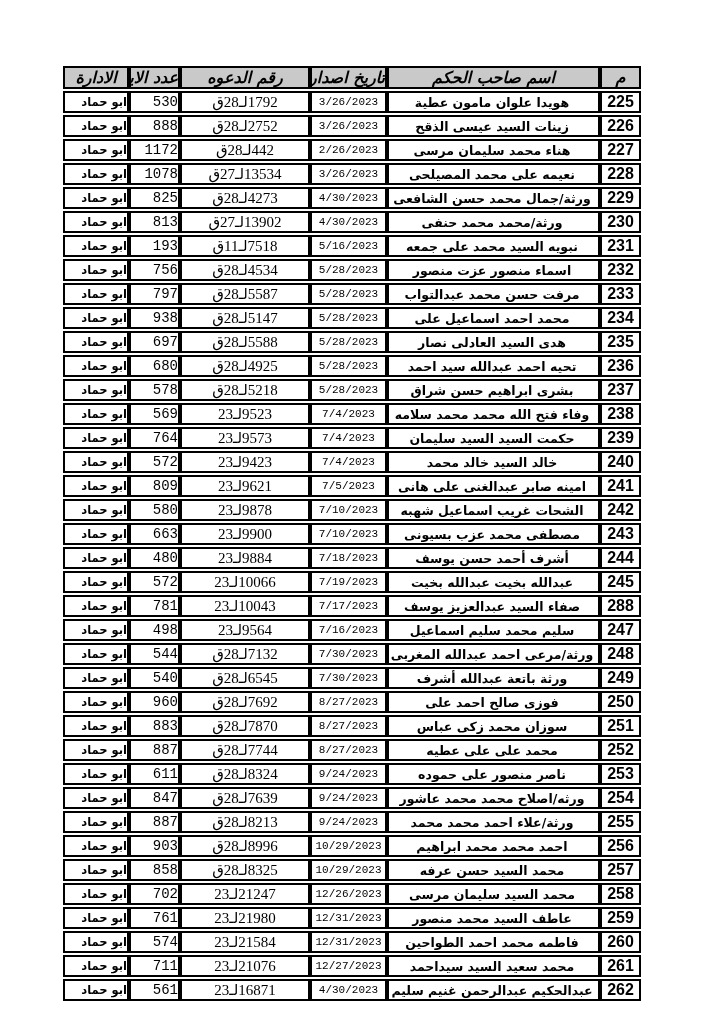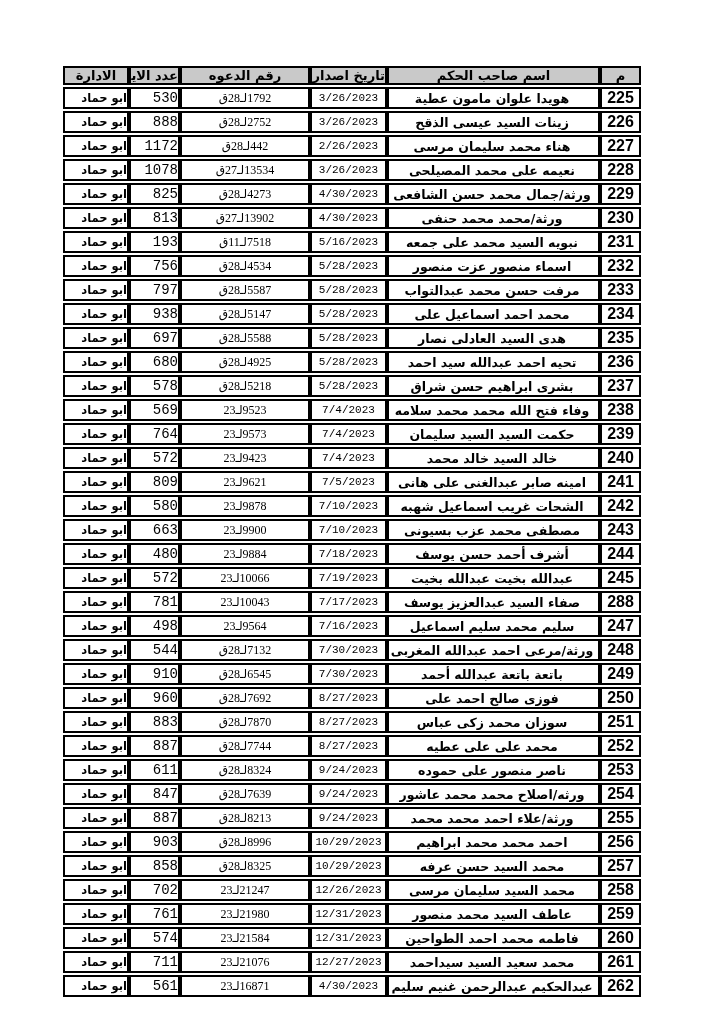--- a/index.html
+++ b/index.html
@@ -39,42 +39,43 @@
     white-space:nowrap;
     overflow:hidden;
     background:#fff;
     color:#000;
     padding:0;
   }
   thead th{
     background:var(--header-bg);
     font-family:"DejaVu Sans",sans-serif;
     font-weight:bold;
-    font-size:13px;
+    font-size:16px;
+    font-style:italic;
   }
   td.c-no{
     font-family:"Liberation Sans","DejaVu Sans",sans-serif;
     font-weight:bold;
     font-size:16px;
   }
   td.c-name{
     text-align:center;
     padding-right:3px;
     font-family:"DejaVu Sans",sans-serif;
     font-weight:bold;
     font-size:12.5px;
   }
   td.c-date{
     direction:ltr;
     font-family:Liberation Mono, monospace;
     font-size:11px;
   }
   td.c-case{
     font-family:"Liberation Serif","DejaVu Sans",serif;
-    font-size:12px;
+    font-size:15px;
   }
   td.c-days{
     font-family:Liberation Mono, monospace;
     font-size:14px;
     text-align:right;
   }
   td.c-admin{
     font-family:"DejaVu Sans",sans-serif;
     font-weight:bold;
     font-size:11.5px;
@@ -292,24 +293,24 @@
         <tr>
     <td class="c-no">248</td>
     <td class="c-name">ورثة/مرعى احمد عبدالله المغربى</td>
     <td class="c-date">7/30/2023</td>
     <td class="c-case">7132لـ28ق</td>
     <td class="c-days">544</td>
     <td class="c-admin">ابو حماد</td>
   </tr>
         <tr>
     <td class="c-no">249</td>
-    <td class="c-name">باتعة باتعة عبدالله أحمد</td>
+    <td class="c-name">ورثة باتعة عبدالله أشرف</td>
     <td class="c-date">7/30/2023</td>
     <td class="c-case">6545لـ28ق</td>
-    <td class="c-days">910</td>
+    <td class="c-days">540</td>
     <td class="c-admin">ابو حماد</td>
   </tr>
         <tr>
     <td class="c-no">250</td>
     <td class="c-name">فوزى صالح احمد على</td>
     <td class="c-date">8/27/2023</td>
     <td class="c-case">7692لـ28ق</td>
     <td class="c-days">960</td>
     <td class="c-admin">ابو حماد</td>
   </tr>

